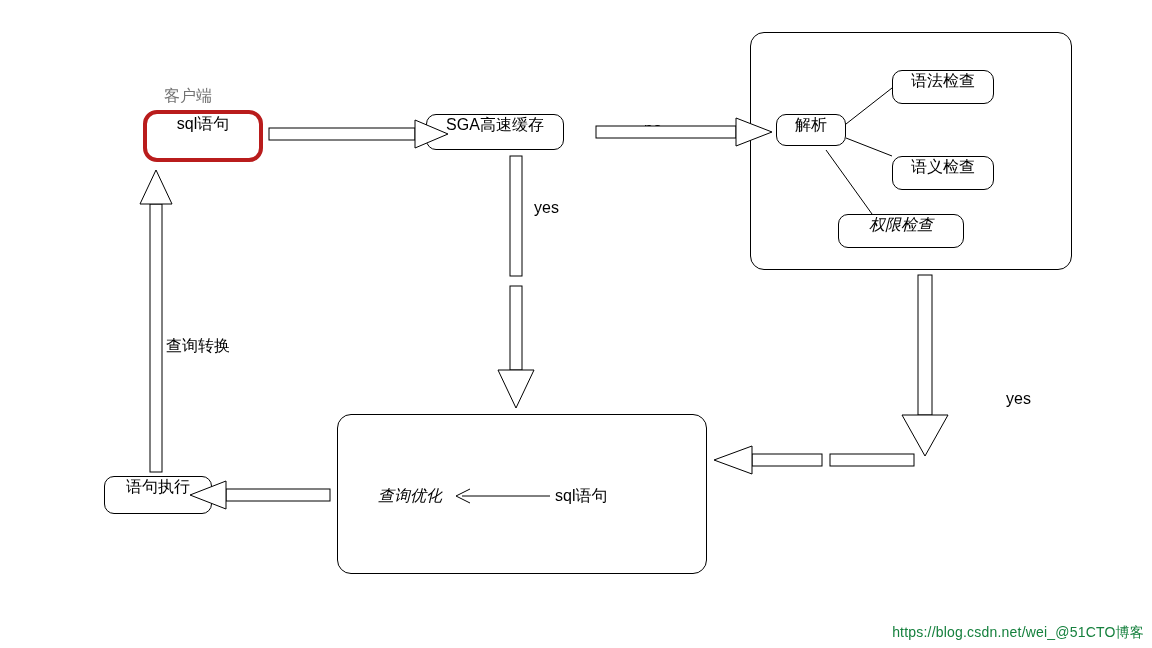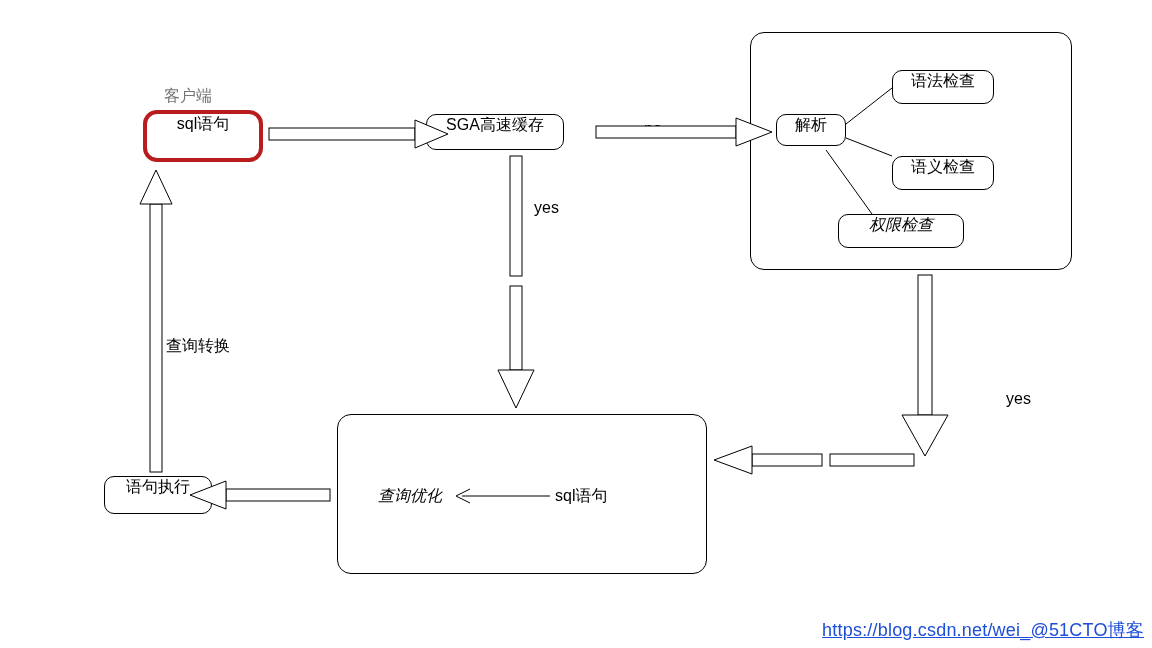--- a/index.html
+++ b/index.html
@@ -24,24 +24,23 @@
       white-space: nowrap;
     }
     .label {
       position: absolute;
       white-space: nowrap;
     }
     .watermark {
       position: absolute;
       right: 8px;
       bottom: 6px;
-      color: #1d4ed8;
-      font-size: 18px;
+      color: #15803d;
+      font-size: 14px;
       letter-spacing: 0.2px;
-      text-decoration: underline;
     }
     svg.arrows {
       position: absolute;
       top: 0;
       left: 0;
       width: 1152px;
       height: 648px;
       pointer-events: none;
     }
     

